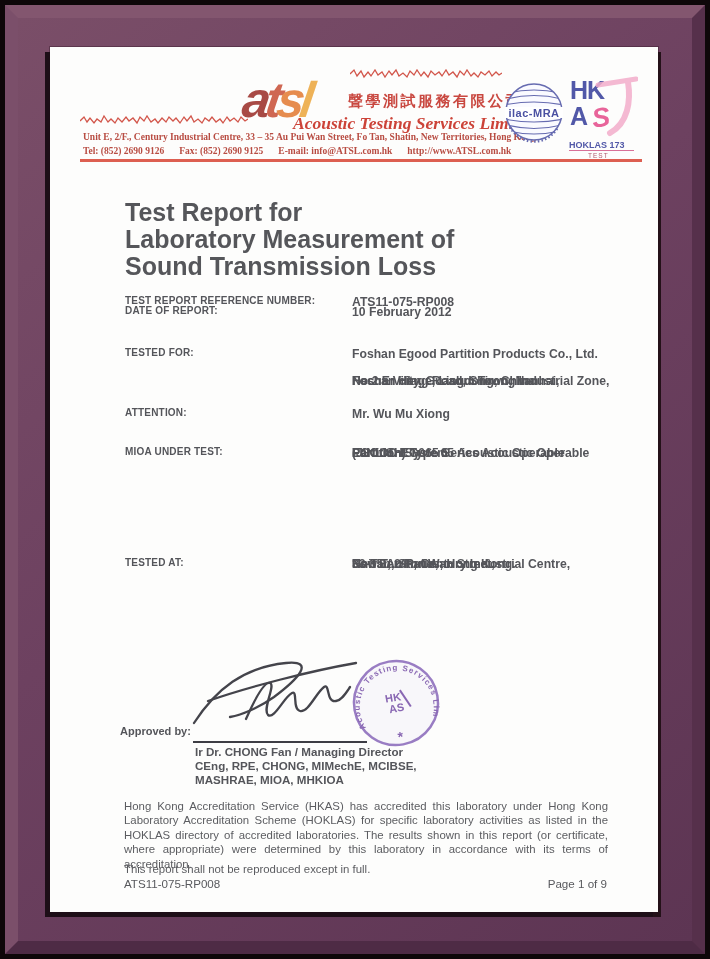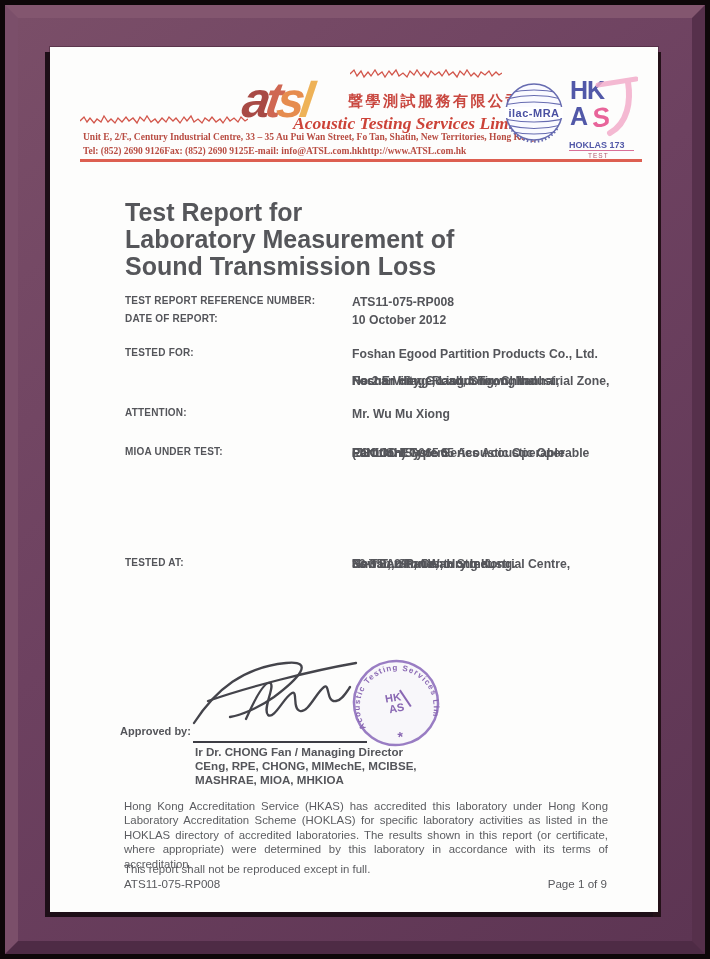--- a/index.html
+++ b/index.html
@@ -23,21 +23,21 @@
   .lg-a{color:#a84a45}.lg-t{color:#cf6752}.lg-s{color:#e68c4e}.lg-l{color:#eeb257}
   #zig-left{left:30px;top:66px}
   #zig-right{left:300px;top:20px}
   #company-zh{left:298px;top:45px;font-size:15px;font-weight:bold;letter-spacing:2.5px;
        color:#c94840;white-space:nowrap}
   #company-en{left:243px;top:66px;font-size:17.5px;font-weight:bold;font-style:italic;
        font-family:"Liberation Serif",serif;color:#cc4338;white-space:nowrap}
   #hdr-address{left:33px;top:85px;font-size:9.5px;font-weight:bold;
        font-family:"Liberation Serif",serif;color:#b84c42;white-space:nowrap}
   #hdr-contact{left:33px;top:99px;font-size:9.5px;font-weight:bold;
-       font-family:"Liberation Serif",serif;color:#b84c42;display:flex;white-space:nowrap}
+       font-family:"Liberation Serif",serif;color:#b84c42;display:flex;gap:15px;white-space:nowrap}
   #hdr-contact span{position:static}
   #hdr-rule{left:30px;top:112px;width:562px;height:3px;background:#dd5f51}
   #ilac-seal{left:452px;top:33px}
   #hkas-logo{left:518px;top:28px}
   svg text{font-family:"Liberation Sans",sans-serif}
   
   #report-title{left:75px;top:152px;font-size:25px;font-weight:bold;line-height:27px;
        color:#55565a;white-space:nowrap}
   #report-title div{position:static}
   
@@ -129,23 +129,23 @@
     <div id="report-title">
       <div>Test Report for</div>
       <div>Laboratory Measurement of</div>
       <div>Sound Transmission Loss</div>
     </div>
 
     <div class="frow" style="top:248px">
       <div class="flabel">TEST REPORT REFERENCE NUMBER:</div>
       <div class="fvalue">ATS11-075-RP008</div>
     </div>
-    <div class="frow" style="top:266px">
+    <div class="frow" style="top:258px">
       <div class="flabel">DATE OF REPORT:</div>
-      <div class="fvalue">10 October 2012</div>
+      <div class="fvalue">10 February 2012</div>
     </div>
     <div class="frow" style="top:300px">
       <div class="flabel">TESTED FOR:</div>
       <div class="fvalue">Foshan Egood Partition Products Co., Ltd.</div>
     </div>
     <div class="vblock" style="top:327px">
       <div class="spread">No.2 Er Heng Road, Shirong Industrial Zone,</div>
       <div>Hecun Village, Lishui Town, Nanhai,</div>
       <div>Foshan city, Guangdong, China</div>
     </div>

